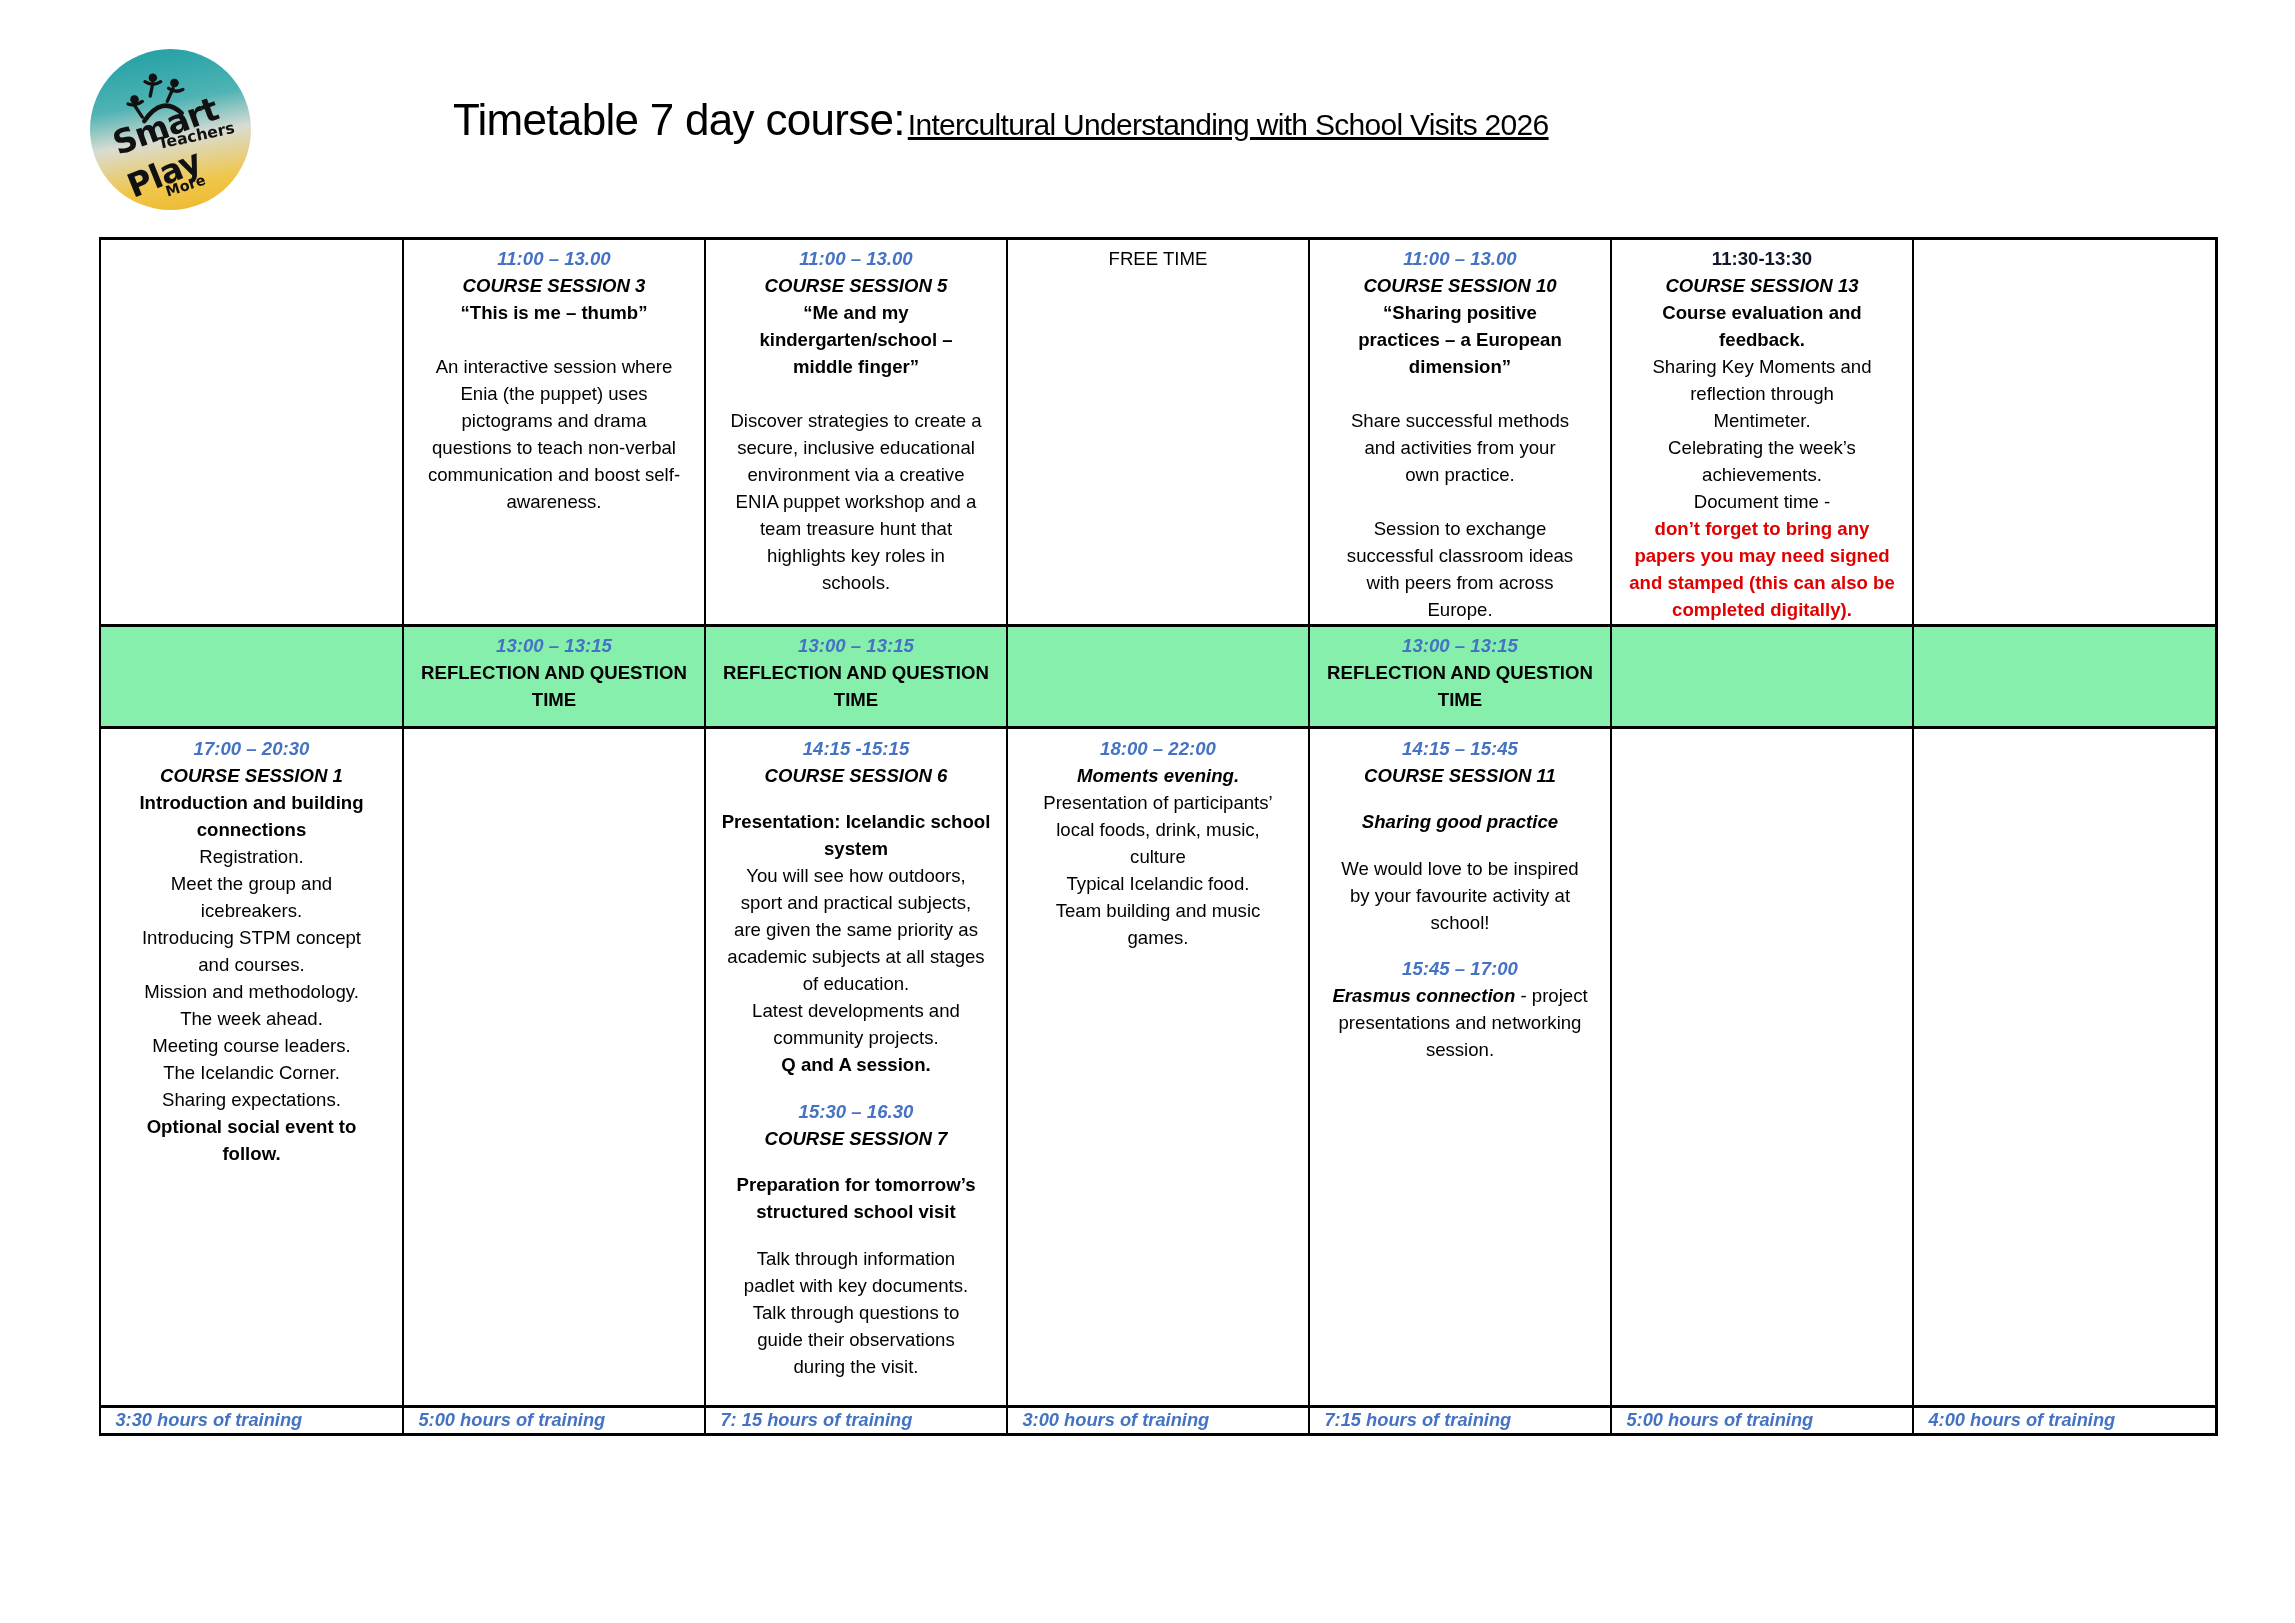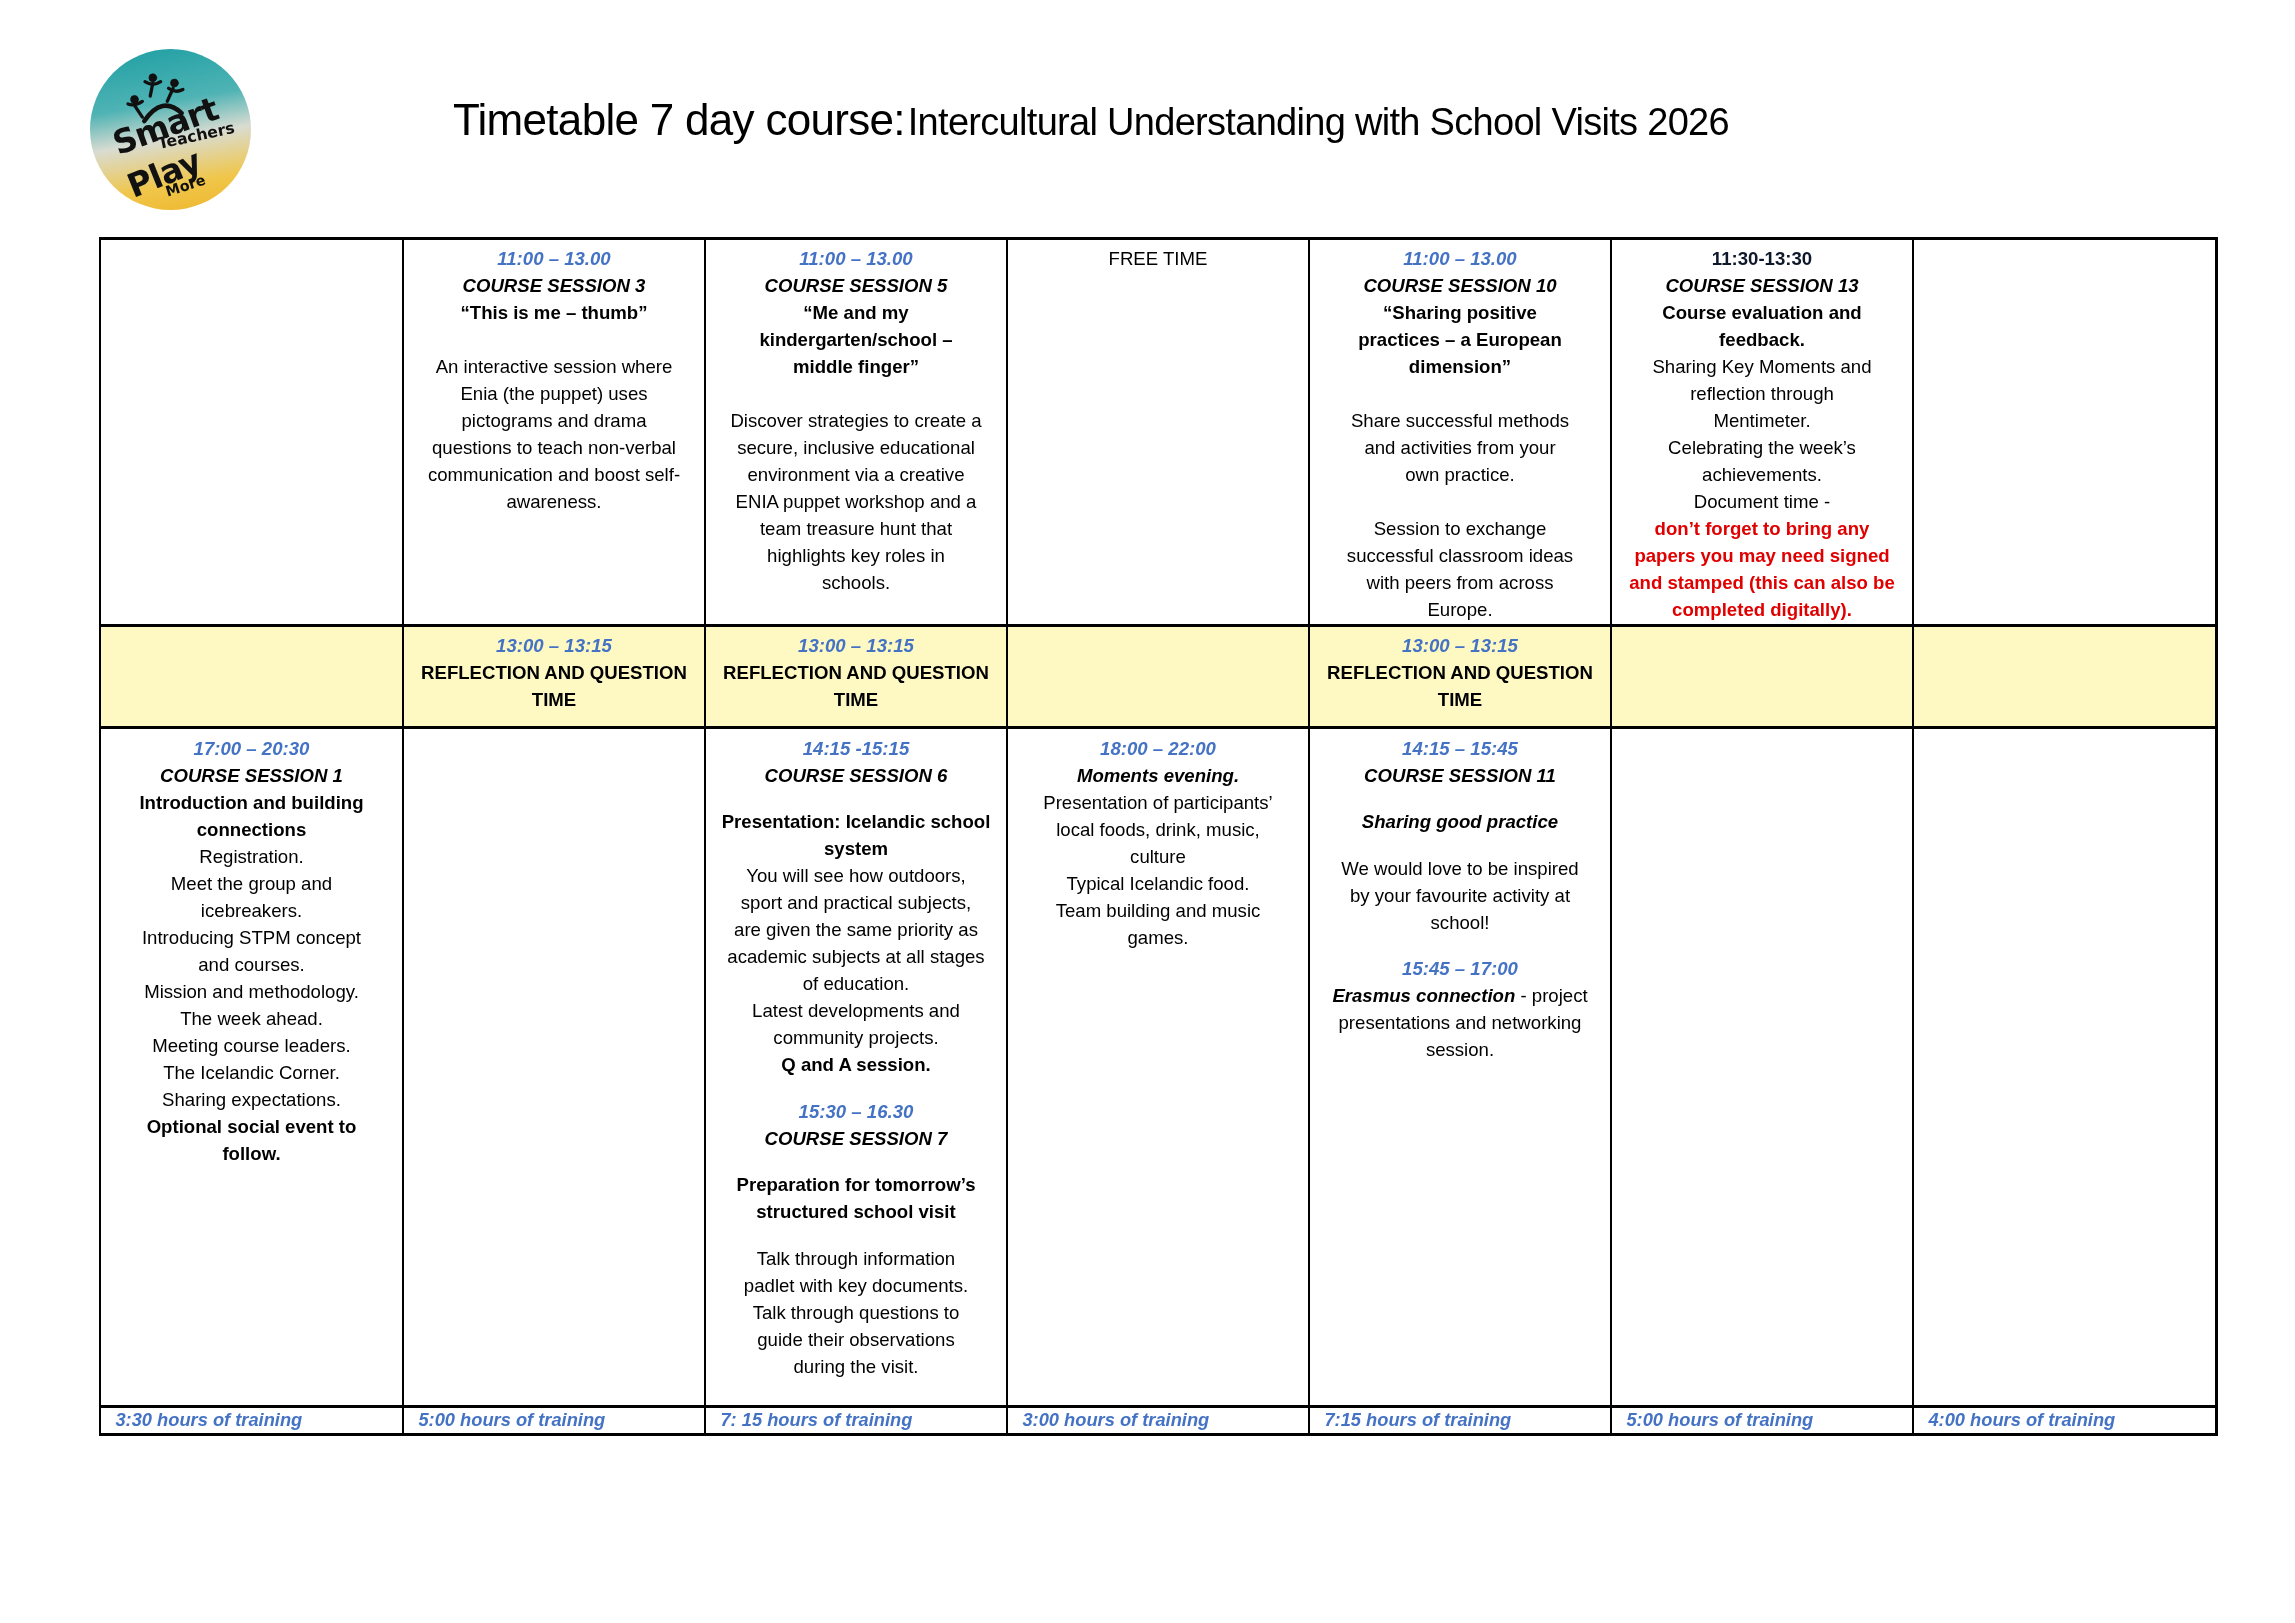--- a/index.html
+++ b/index.html
@@ -13,28 +13,28 @@
   .logo svg { position:absolute; left:0; top:0; width:161px; height:161px; }
   .logo-text { position:absolute; font-family:"DejaVu Sans", sans-serif; font-weight:bold; color:#111; white-space:nowrap; transform-origin:left center; }
   .logo-smart { left:23.6px; top:76px; font-size:33px; transform:rotate(-20deg); letter-spacing:-0.7px; }
   .logo-teachers { left:68px; top:85px; font-size:15.7px; transform:rotate(-12deg); }
   .logo-play { left:39px; top:119px; font-size:33px; transform:rotate(-22deg); letter-spacing:-0.7px; }
   .logo-more { left:76px; top:135px; font-size:14.4px; transform:rotate(-18deg); }
 
   
   .title { position:absolute; left:453px; top:98px; white-space:nowrap; line-height:1; }
   .title .t-main { font-family:"Liberation Sans", sans-serif; font-size:44px; letter-spacing:-0.7px; }
-  .title .t-sub { font-family:"Liberation Sans", sans-serif; font-size:38px; letter-spacing:-0.7px; }
+  .title .t-sub { font-family:"Liberation Sans", sans-serif; font-size:30px; letter-spacing:-0.7px;text-decoration:underline; }
 
   
   .timetable { position:absolute; left:99px; top:237px; width:2117px; border-collapse:collapse; table-layout:fixed;padding-left:47px; }
   .timetable td { border:2px solid #000; vertical-align:top; text-align:center; padding:5.2px 7.9px 0 7.9px;
                   font-family:"Liberation Sans", sans-serif; font-size:18.6px; line-height:27px; }
   .timetable tr.row-top td { border-top:3.3px solid #000; height:379px; }
-  .timetable tr.row-break td { background:#fef9c3; border-top:3.3px solid #000; border-bottom:3.3px solid #000; height:94px; }
+  .timetable tr.row-break td { background:#86efac; border-top:3.3px solid #000; border-bottom:3.3px solid #000; height:94px; }
   .timetable tr.row-afternoon td { height:670px; }
   .timetable tr.row-hours td { border-top:3.3px solid #000; border-bottom:3.3px solid #000; height:21px; text-align:left;
                                padding:1.3px 14.4px 2.6px 14.4px; line-height:22px; }
   .timetable td:last-child { border-right:3.3px solid #000;margin-top:25px; }
 
   .time { color:#4472c4; font-weight:bold; font-style:italic; display:block; }
   .time-plain { color:#0f172a; font-weight:bold; display:block; }
   .session { font-weight:bold; font-style:italic; display:block;text-align:center; }
   .heading { font-weight:bold; display:block; }
   .bolditalic { font-weight:bold; font-style:italic; }

